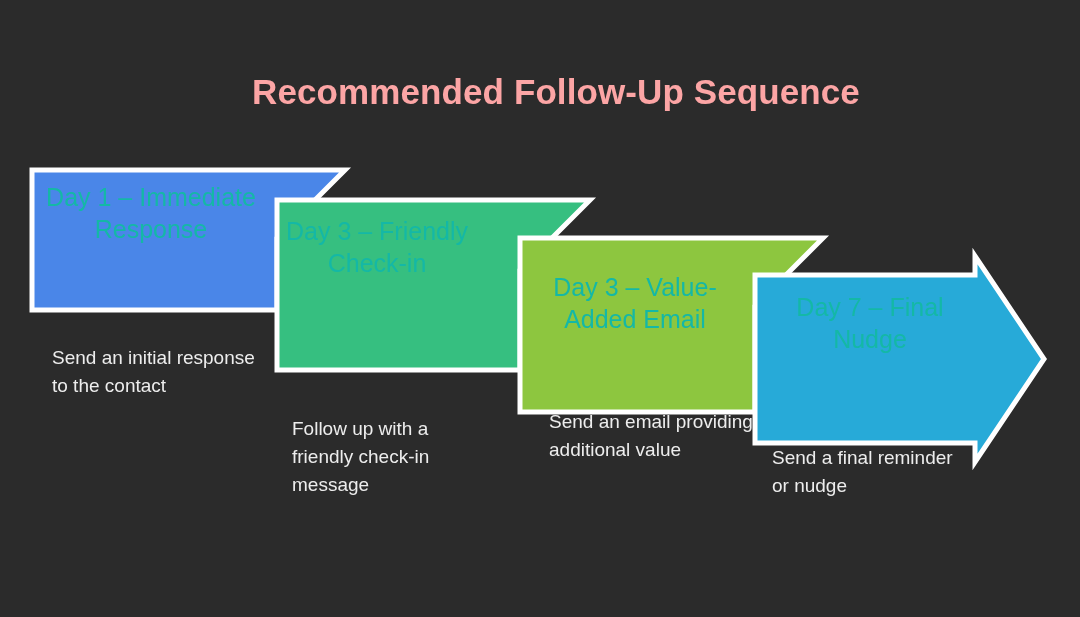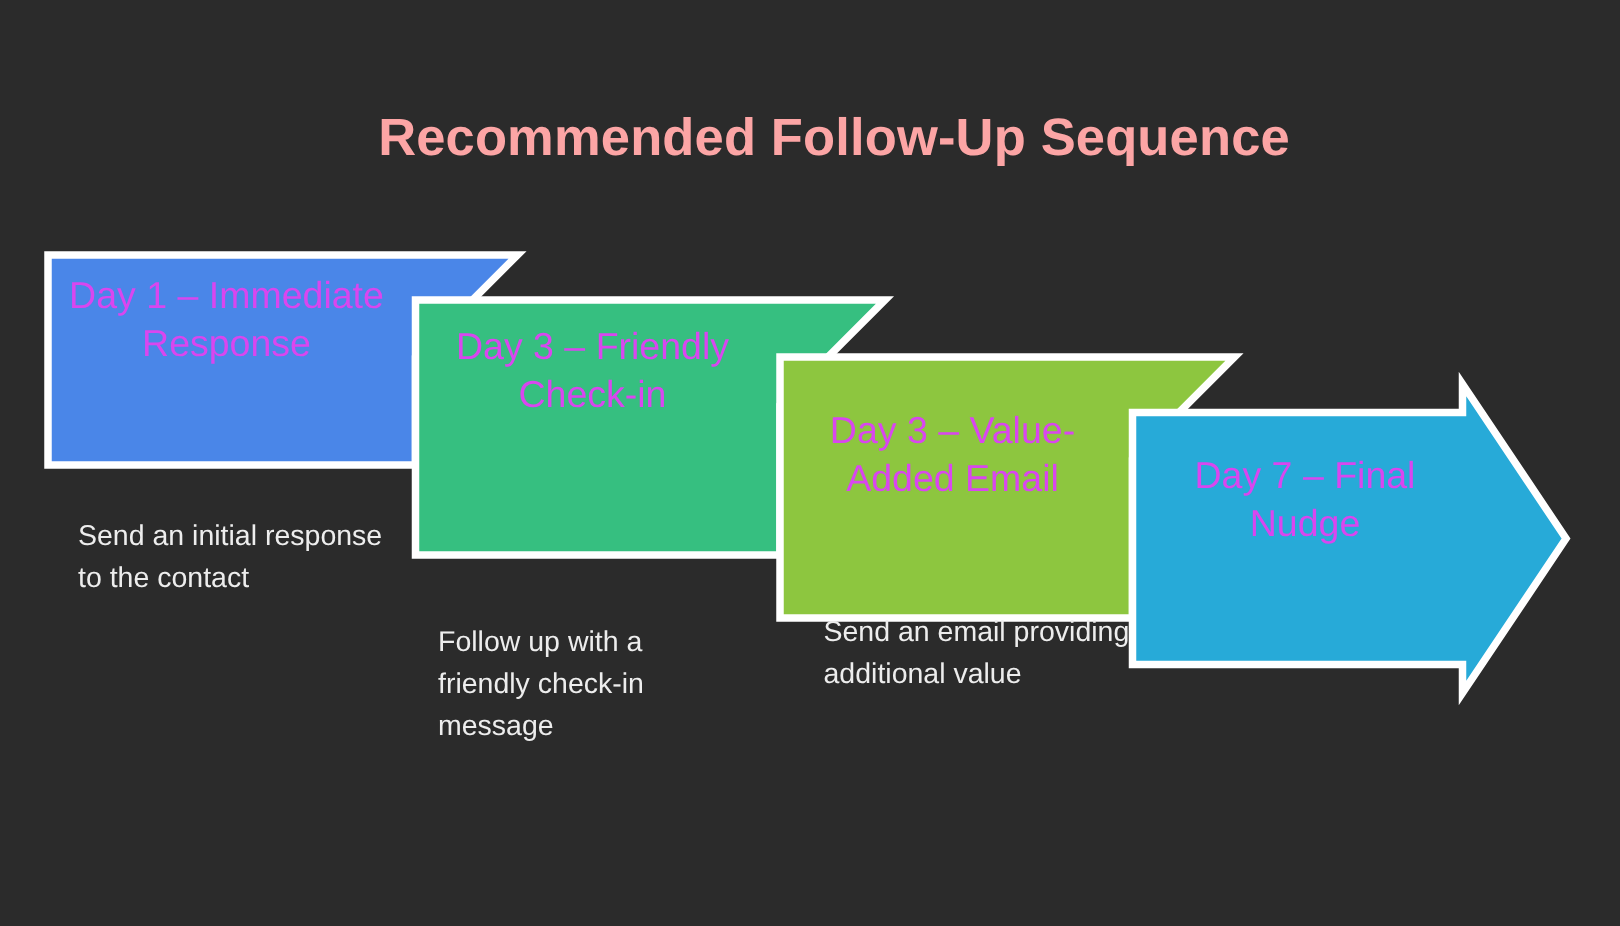--- a/index.html
+++ b/index.html
@@ -45,31 +45,31 @@
     left: 0;
     top: 0;
     width: 1080px;
     height: 617px;
     pointer-events: none;
   }
 
   
   .step-label {
     position: absolute;
-    color: #d946ef;
+    color: #14b8a6;
     font-size: 25px;
     line-height: 1.26;
     text-align: center;
     white-space: pre-line;
   }
 
   #step-label-0 { left: 44px;  top: 182px; width: 214px; }
-  #step-label-1 { left: 290px; top: 216px; width: 210px; }
+  #step-label-1 { left: 272px; top: 216px; width: 210px; }
   #step-label-2 { left: 532px; top: 272px; width: 206px; }
-  #step-label-3 { left: 768px; top: 302px; width: 204px; }
+  #step-label-3 { left: 768px; top: 292px; width: 204px; }
 
   
   .step-caption {
     position: absolute;
     color: #EDEDED;
     font-size: 19px;
     line-height: 1.48;
     text-align: left;
     white-space: pre-line;
   }
@@ -104,14 +104,15 @@
   <div class="step-label" id="step-label-2">Day 3 – Value-Added Email</div>
 
   <div class="step-label" id="step-label-3">Day 7 – Final Nudge</div>
 
   <div class="step-caption" id="step-caption-0">Send an initial response to the contact</div>
 
   <div class="step-caption" id="step-caption-1">Follow up with a friendly check-in message</div>
 
   <div class="step-caption" id="step-caption-2">Send an email providing additional value</div>
 
+  <div class="step-caption" id="step-caption-3">Send a final reminder or nudge</div>
 
 </div>
 
 </body></html>

